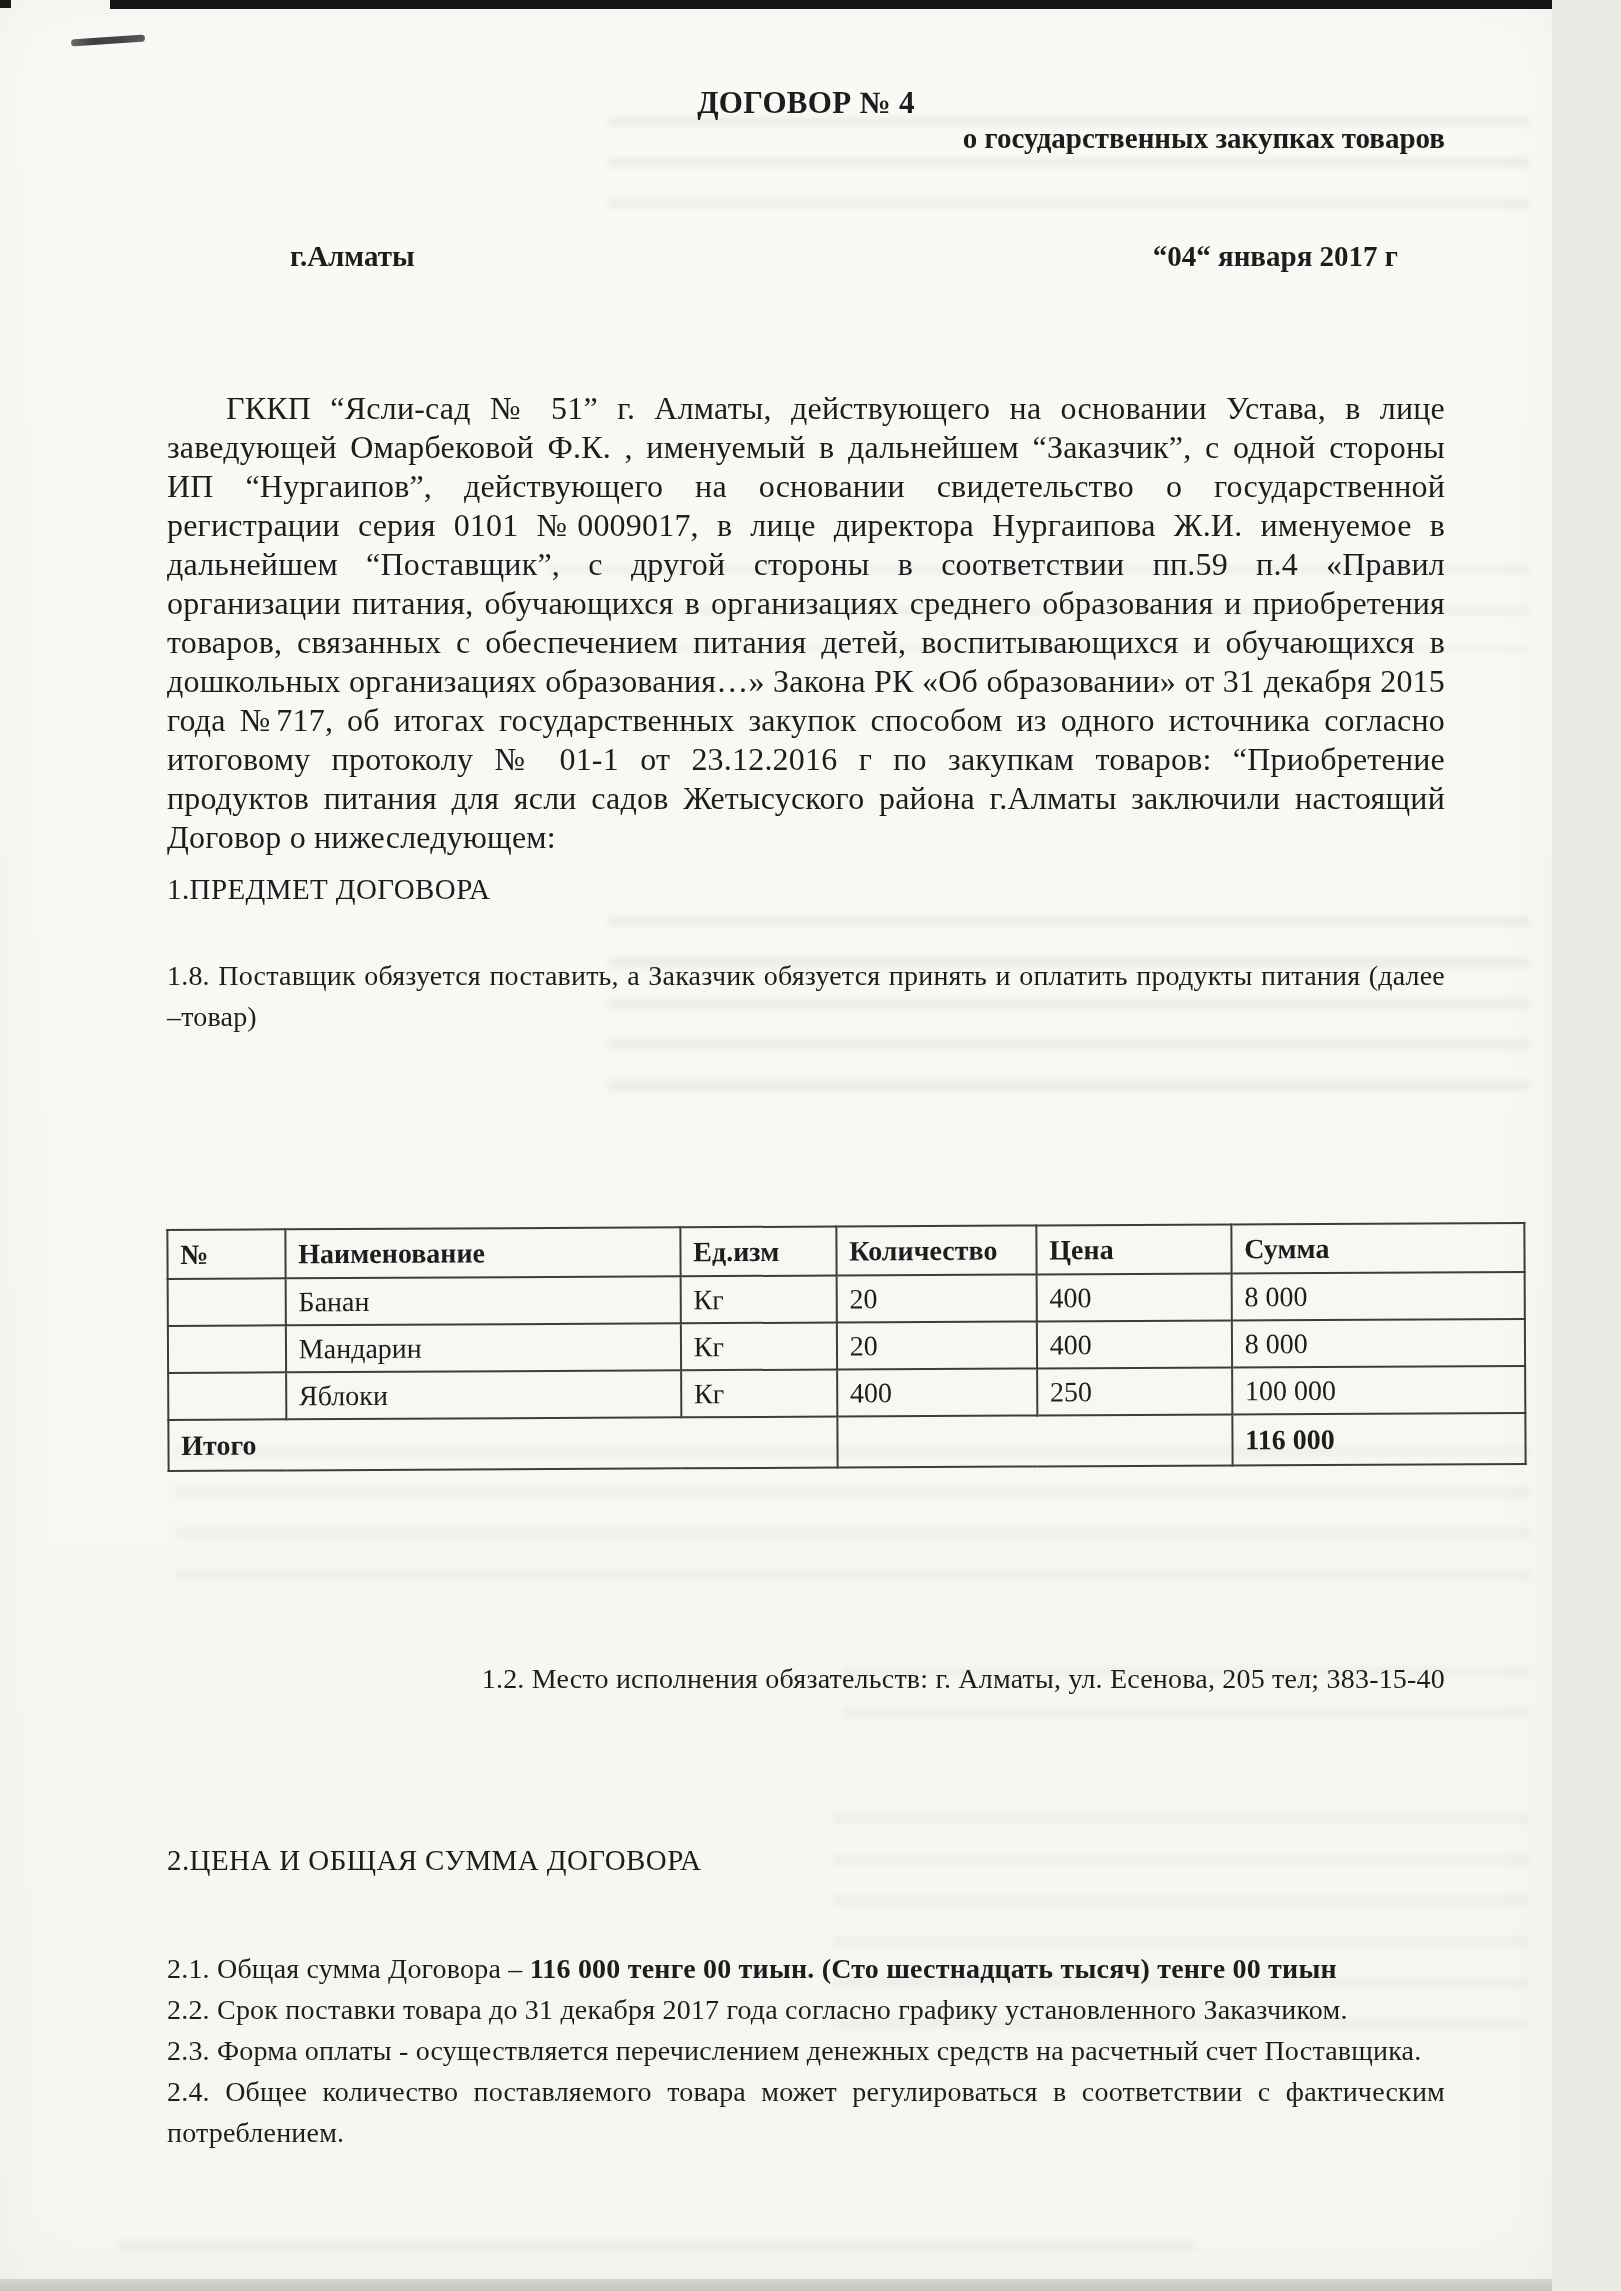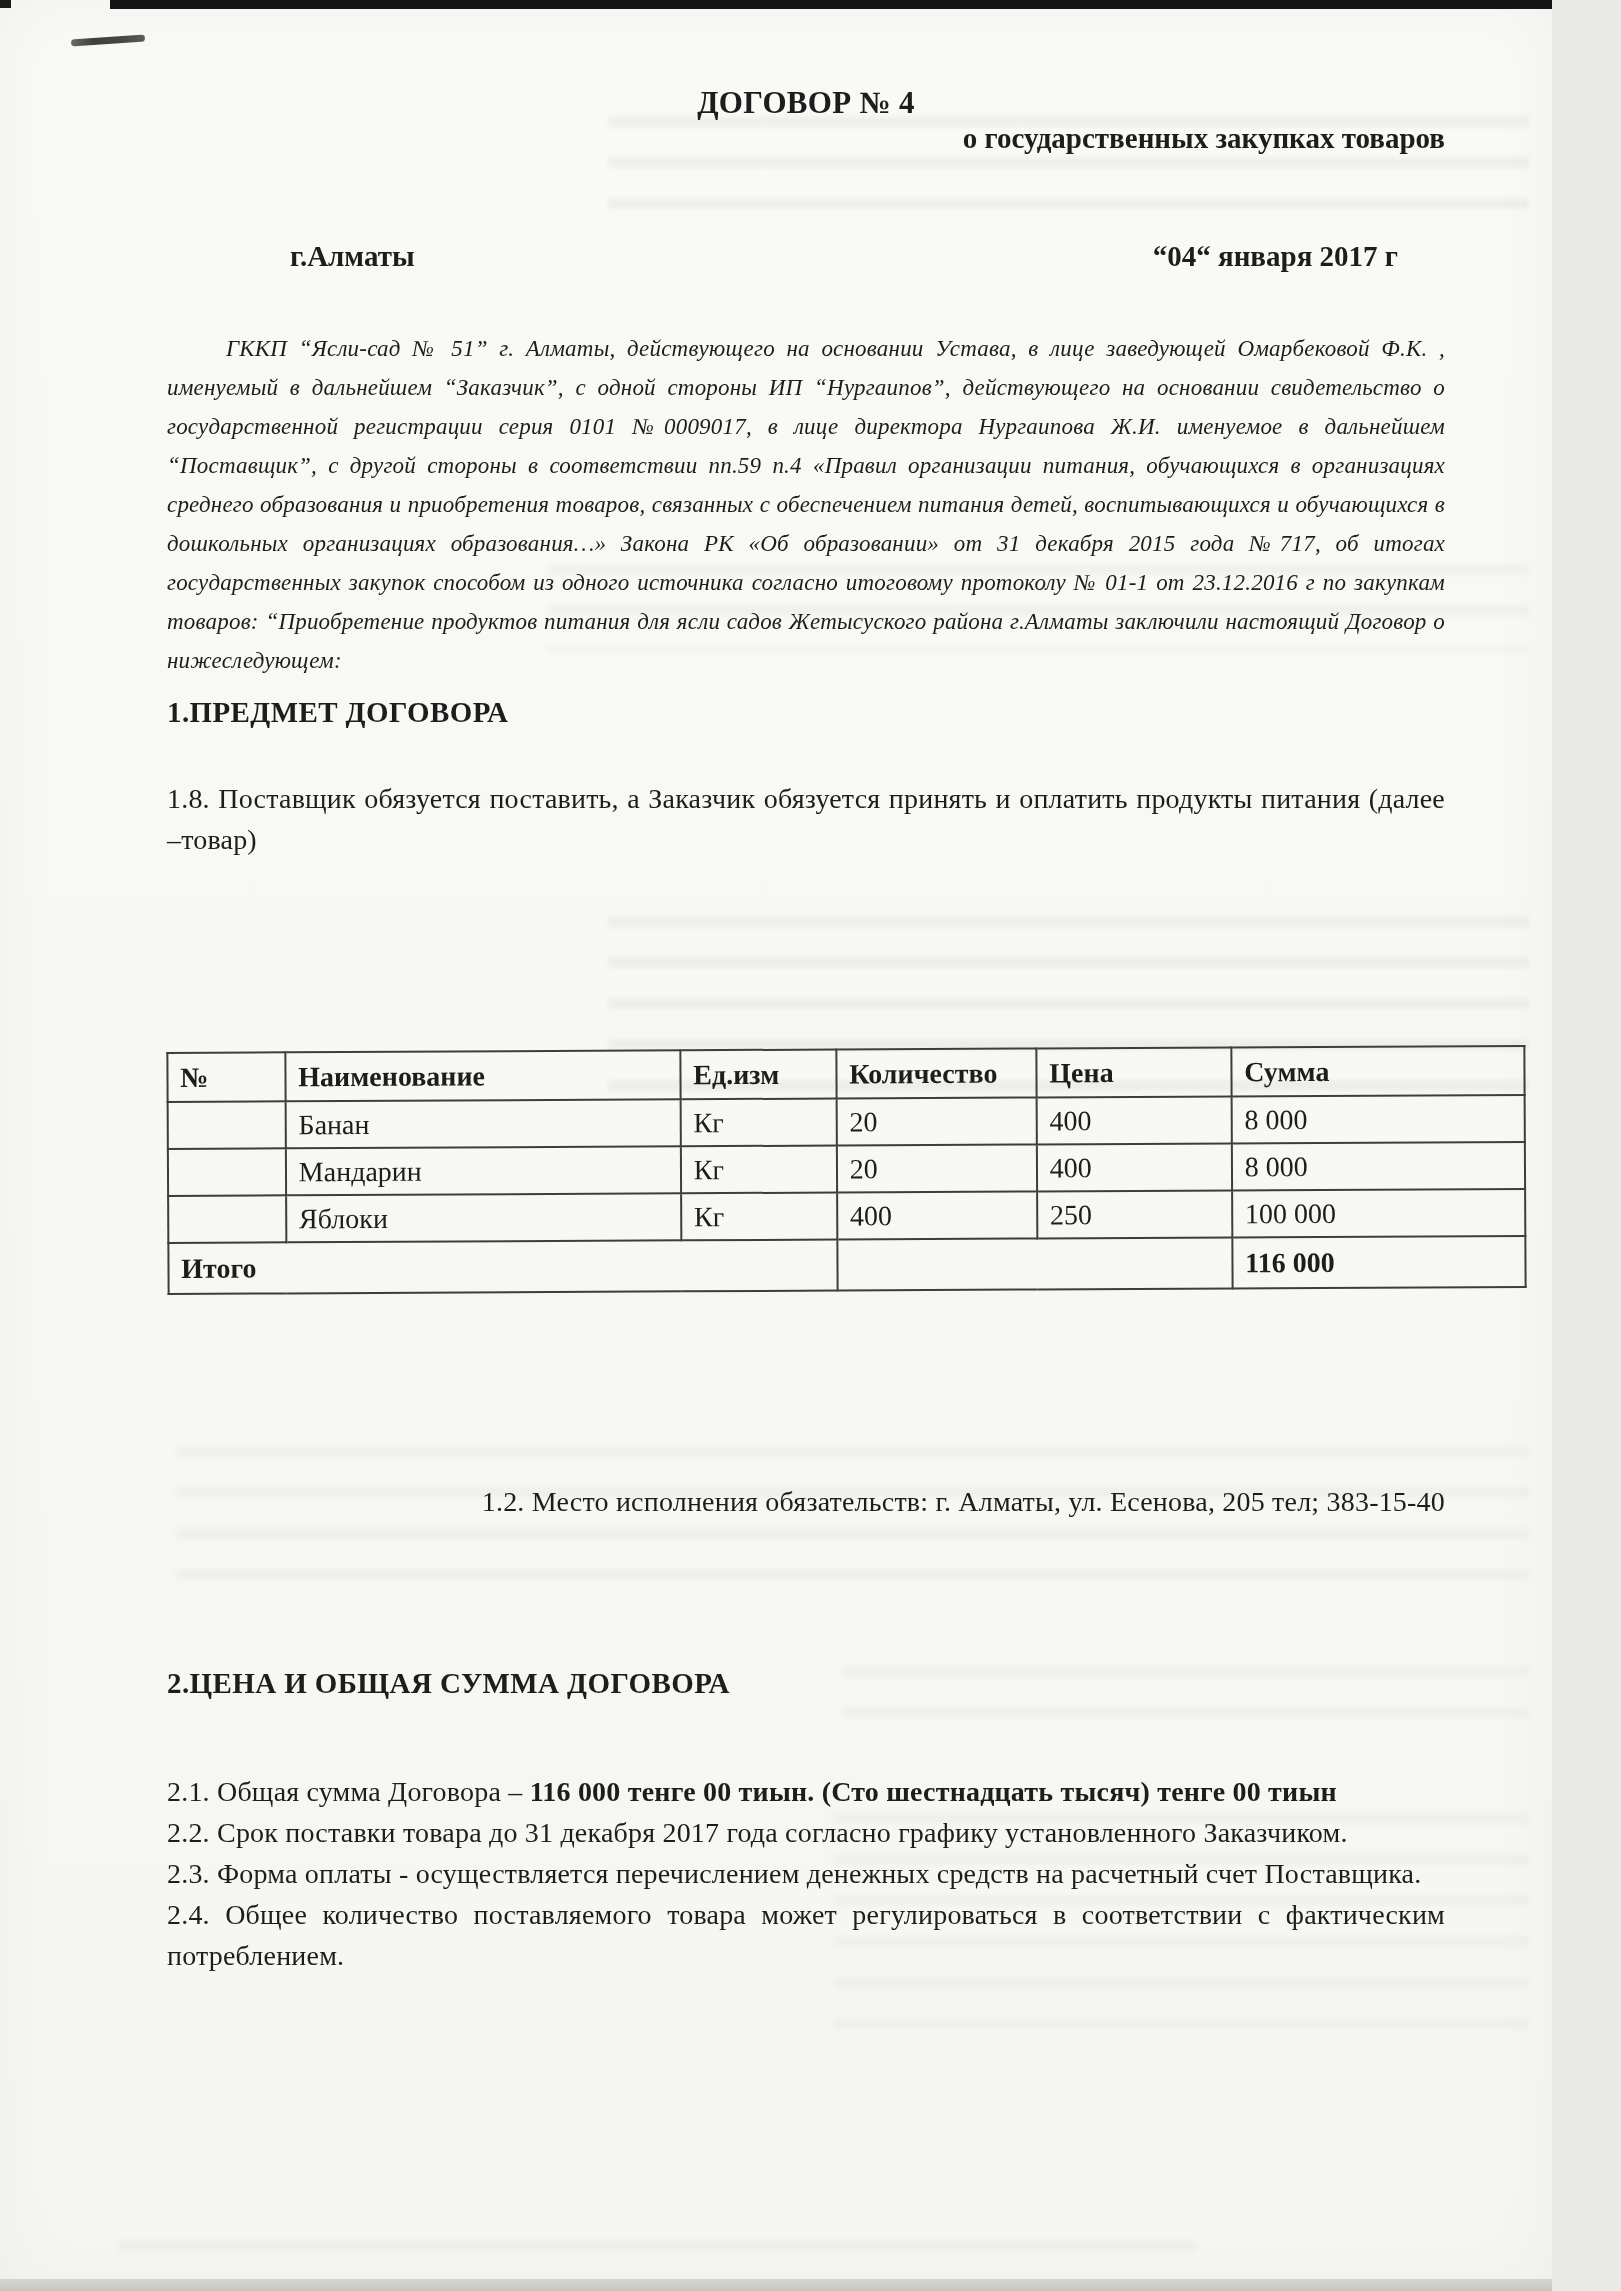--- a/index.html
+++ b/index.html
@@ -68,30 +68,29 @@
   .place-date-row {
     margin-top: 84px;
     display: flex;
     justify-content: space-between;
     font-weight: bold;
     font-size: 29px;
   }
   .place-date-row .city { margin-left: 123px; }
   .place-date-row .date { margin-right: 47px; }
   .preamble {
-    margin-top: 56px;
-    font-size: 23px;
+    margin-top: 116px;
+    font-size: 32px;
     line-height: 39px;
     text-align: justify;
     text-indent: 59px;
     letter-spacing: 0.2px;
-    font-style: italic;
   }
   .section-heading {
-    font-weight: bold;
+    font-weight: normal;
     font-size: 29px;
     letter-spacing: 0.4px;
   }
   .h1-heading { margin-top: 15.7px; }
   .clause {
     font-size: 28px;
     line-height: 41px;
     text-align: justify;
     letter-spacing: 0.2px;
   }

